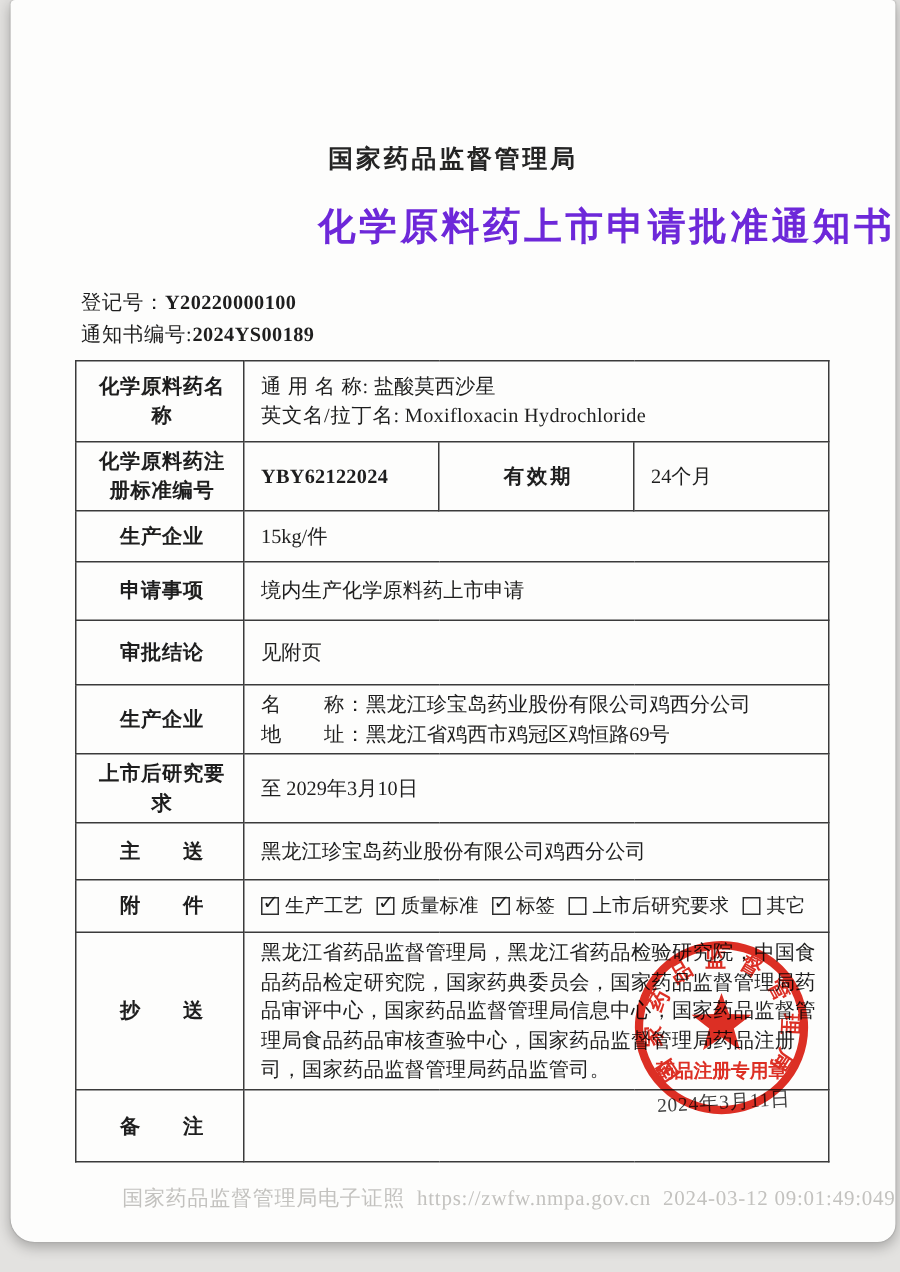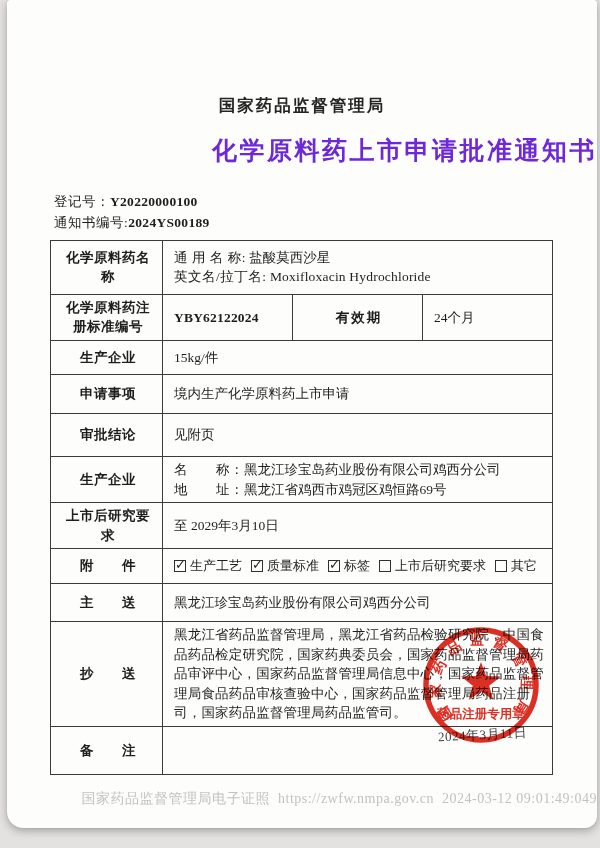--- a/index.html
+++ b/index.html
@@ -117,20 +117,24 @@
       <td class="lbl">生产企业</td>
       <td colspan="3">
         <div><span class="sub-label">名　　称：</span><span>黑龙江珍宝岛药业股份有限公司鸡西分公司</span></div>
         <div><span class="sub-label">地　　址：</span><span>黑龙江省鸡西市鸡冠区鸡恒路69号</span></div>
       </td>
     </tr>
     <tr style="height:42px;">
       <td class="lbl">上市后研究要求</td>
       <td colspan="3">至 2029年3月10日</td>
     </tr>
+    <tr style="height:38px;">
+      <td class="lbl">主　　送</td>
+      <td colspan="3">黑龙江珍宝岛药业股份有限公司鸡西分公司</td>
+    </tr>
     <tr style="height:35px;">
       <td class="lbl">附　　件</td>
       <td colspan="3">
         <div class="att-items">
           <span class="att-item">
                 <span class="chk">
                   <span class="tick">✓</span>
                 </span>
                 <span>生产工艺</span>
               </span>
@@ -154,24 +158,20 @@
               </span>
           <span class="att-item">
                 <span class="chk">
                   <span class="tick"></span>
                 </span>
                 <span>其它</span>
               </span>
         </div>
       </td>
     </tr>
-    <tr style="height:38px;">
-      <td class="lbl">主　　送</td>
-      <td colspan="3">黑龙江珍宝岛药业股份有限公司鸡西分公司</td>
-    </tr>
     <tr style="height:65px;">
       <td class="lbl">抄　　送</td>
       <td colspan="3" class="cc-text">黑龙江省药品监督管理局，黑龙江省药品检验研究院，中国食品药品检定研究院，国家药典委员会，国家药品监督管理局药品审评中心，国家药品监督管理局信息中心，国家药品监督管理局食品药品审核查验中心，国家药品监督管理局药品注册司，国家药品监督管理局药品监管司。</td>
     </tr>
     <tr style="height:48px;padding-left:12px;">
       <td class="lbl">备　　注</td>
       <td colspan="3"></td>
     </tr>
   </tbody>
     </table>

